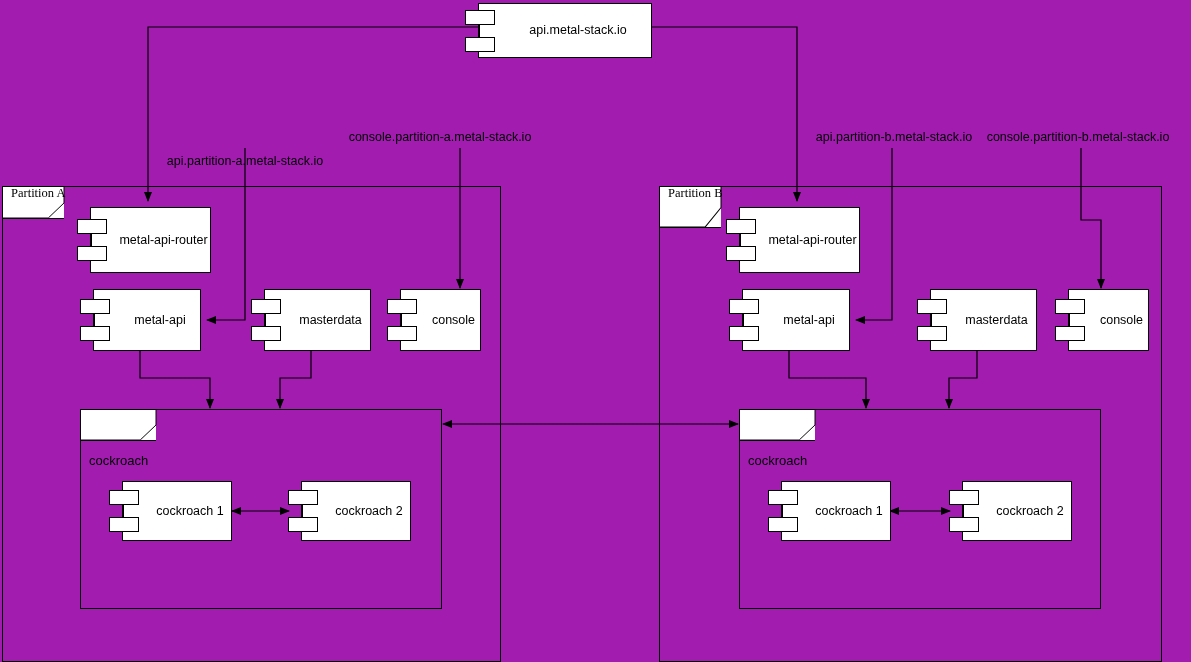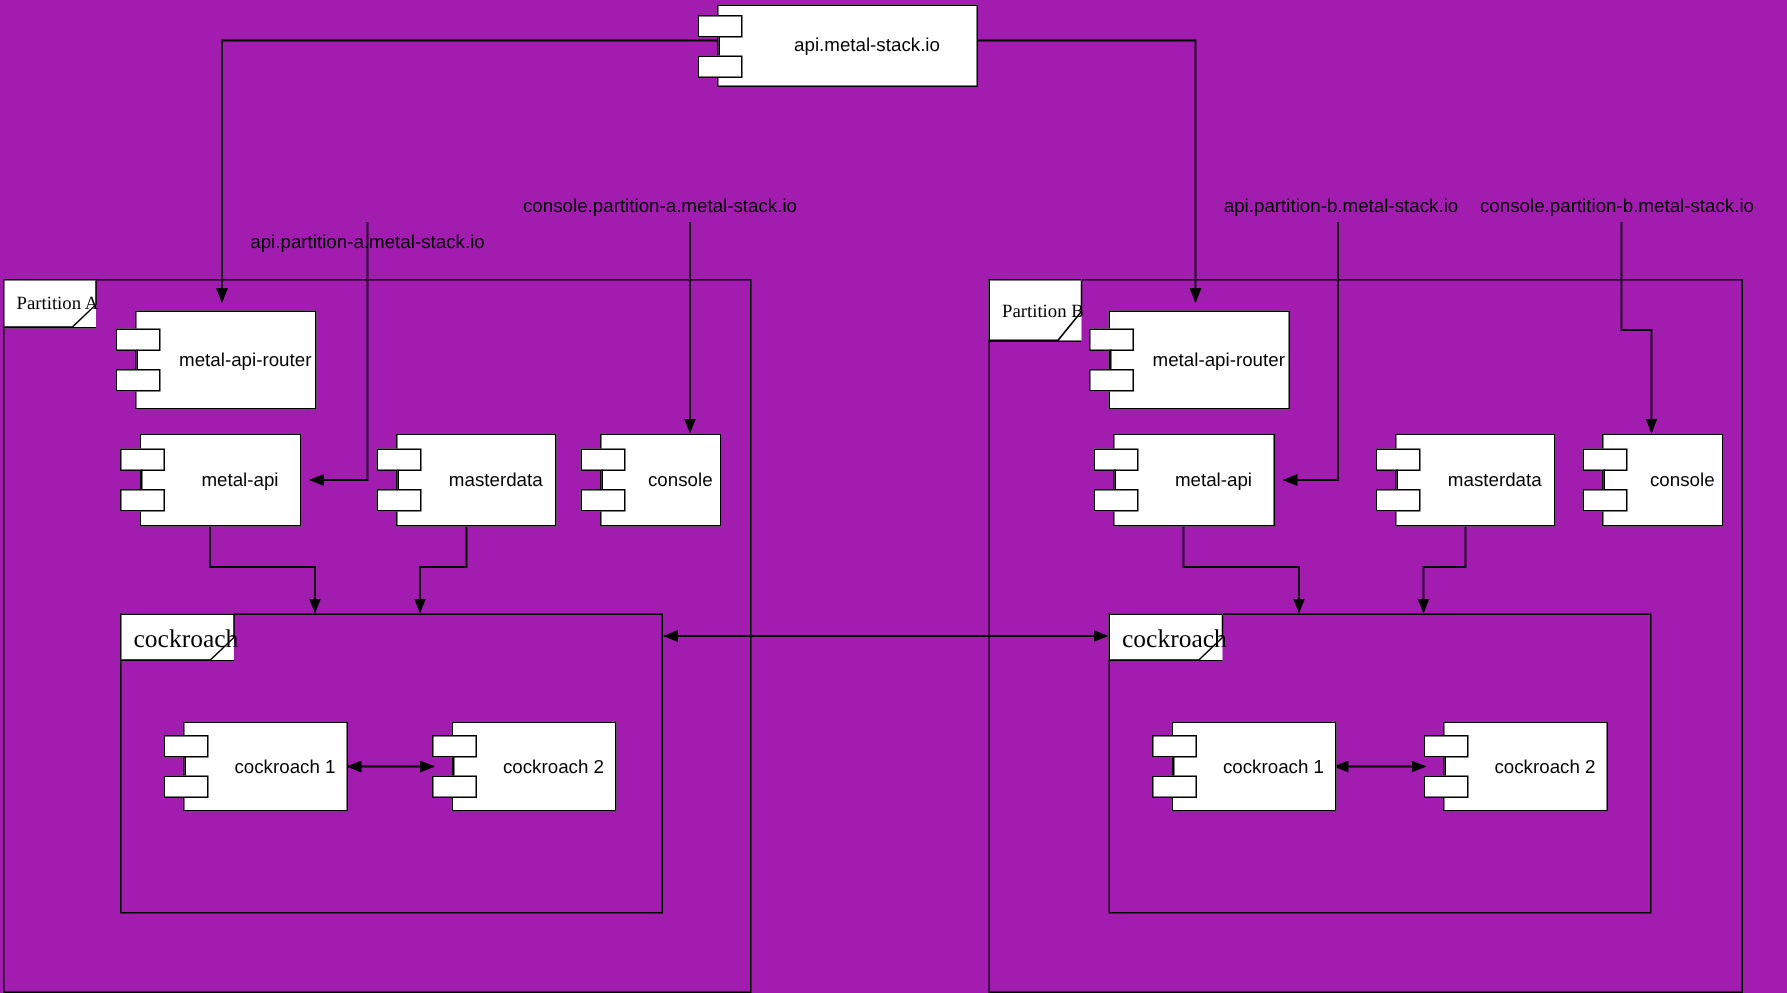--- a/index.html
+++ b/index.html
@@ -81,44 +81,44 @@
     background: transparent;
   }
   .tab {
     position: absolute;
     box-sizing: border-box;
     background: #ffffff;
     border-left: 1px solid #000000;
     border-top: 1px solid #000000;
     border-bottom: 1px solid #000000;
     display: flex;
-    align-items: center;
     white-space: nowrap;
   }
   .tab .tab-text {
     padding-left: 8px;
     line-height: 1;
   }
   .tab .corner {
     position: absolute;
     right: 0;
     top: 0;
     width: 100%;
     height: 100%;
     overflow: visible;
   }
   .tab-serif .tab-text {
     font-family: "Liberation Serif", serif;
     font-size: 12.5px;
     color: #000000;
   }
   .tab-sans .tab-text {
-    font-family: Liberation Serif, serif;
-    font-size: 17px;
+    font-family: Liberation Sans, sans-serif;
+    font-size: 13px;
     color: #000000;
+    margin-top: 44px;
   }
   
   .edge-label {
     position: absolute;
     font-family: "Liberation Sans", sans-serif;
     font-size: 12.5px;
     color: #000000;
     white-space: nowrap;
     line-height: 1;
     transform: translateX(-50%);

